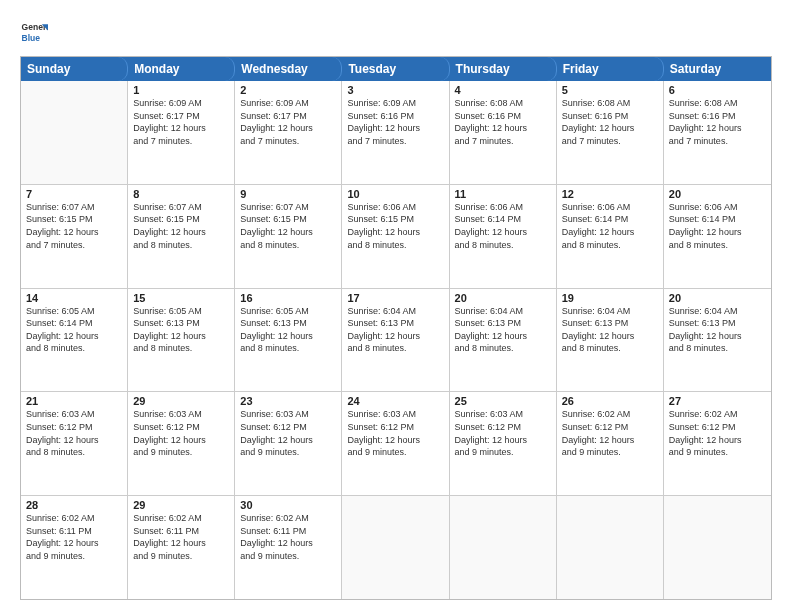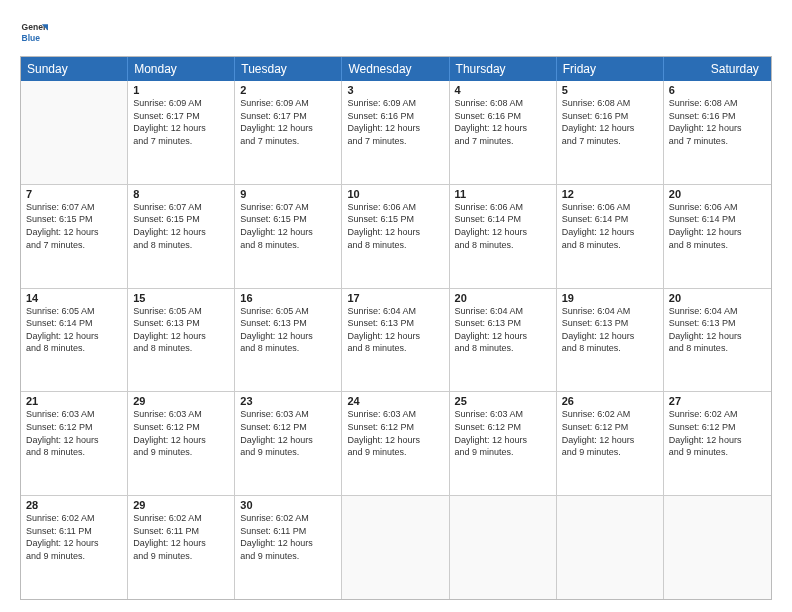--- a/index.html
+++ b/index.html
@@ -47,26 +47,27 @@
       color: #333;
     }
     .cal-header {
       display: grid;
       grid-template-columns: repeat(7, 1fr);
       background: #2a6db5;
     }
     .cal-header-cell {
       color: #fff;
       font-size: 12px;
-      font-weight: normal;
+      font-weight: bold;
       padding: 5px 6px;
       text-align: left;
       border-right: 1px solid #4a8dd5;
-    }
-    .cal-header-cell:last-child { border-right: none; margin-left: 41px; }
+      border-radius: 10px;
+    }
+    .cal-header-cell:last-child { border-right: none; }
     .cal-body {
       flex: 1;
       display: flex;
       flex-direction: column;
     }
     .cal-row {
       display: grid;
       grid-template-columns: repeat(7, 1fr);
       flex: 1;
       border-bottom: 1px solid #ccc;
@@ -117,22 +118,22 @@
     <div class="title-block">
       <div class="month-title"></div>
       <div class="location"></div>
     </div>
   </div>
 
   <div class="outer-border">
     <div class="cal-header" id="cal-header">
         <div class="cal-header-cell">Sunday</div>
         <div class="cal-header-cell">Monday</div>
+        <div class="cal-header-cell">Wednesday</div>
         <div class="cal-header-cell">Tuesday</div>
-        <div class="cal-header-cell">Wednesday</div>
         <div class="cal-header-cell">Thursday</div>
         <div class="cal-header-cell">Friday</div>
         <div class="cal-header-cell">Saturday</div>
       </div>
     <div class="cal-body" id="cal-body">
         <div class="cal-row">
           <div class="cal-cell empty"></div>
           <div class="cal-cell">
             <span class="day-num">1</span>
             <div class="cell-text" style="white-space: pre-line;">Sunrise: 6:09 AM

